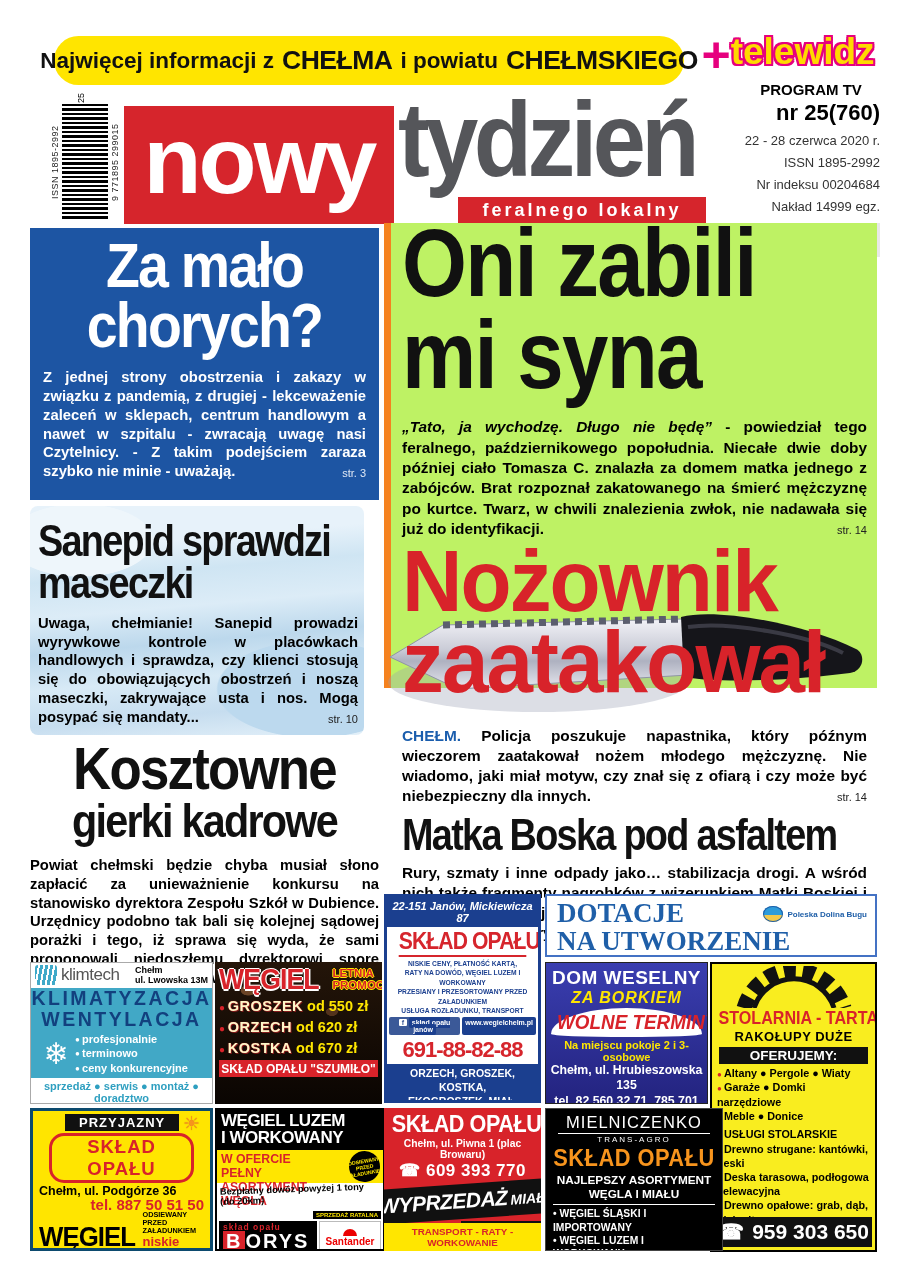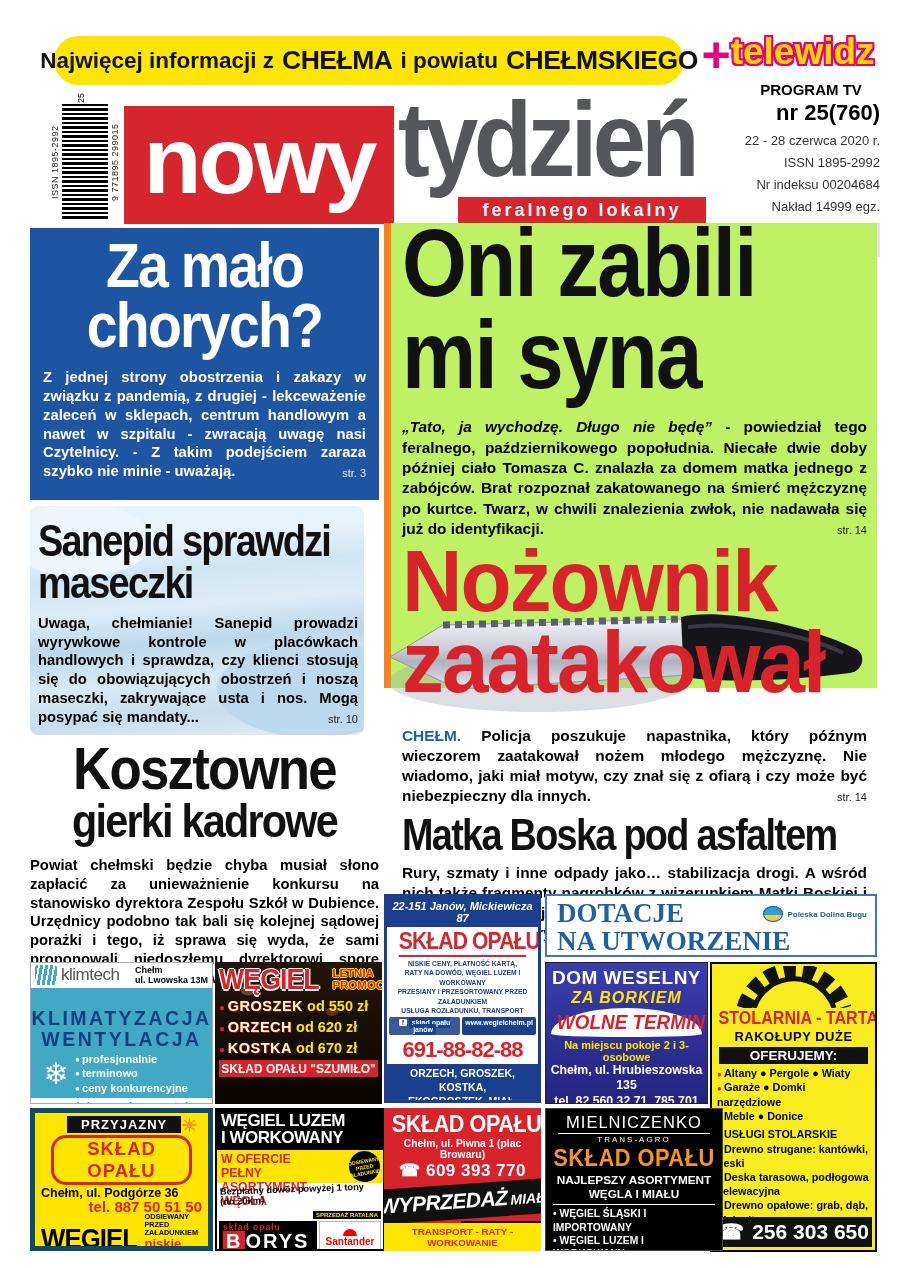--- a/index.html
+++ b/index.html
@@ -96,21 +96,21 @@
   .dot-l { color:#1F5FA8; font-weight:bold; font-size:27px; line-height:1.05; }
   .dot-logo { position:absolute; right:8px; top:10px; display:flex; align-items:center; gap:4px; }
   .dot-circle { width:20px; height:16px; border-radius:50%; background:linear-gradient(180deg,#2D9CDB 55%,#F2C94C 55%); box-shadow:0 0 0 1px #1F5FA8 inset; }
   .dot-lbl { color:#1F5FA8; font-size:8px; font-weight:bold; font-family:"Liberation Sans",sans-serif; }
 
   .klimtech { left:30px; top:962px; width:183px; height:142px; background:#fff; border:1px solid #aaa; display:flex; flex-direction:column; }
   .kt-top { display:flex; align-items:center; gap:4px; padding:2px 4px; height:30px; }
   .kt-mark { width:22px; height:20px; background:#3FA9C9; border-radius:3px; background-image:repeating-linear-gradient(100deg,transparent 0 3px,#fff 3px 5px); }
   .kt-brand { font-size:17px; color:#555; letter-spacing:-.5px; }
   .kt-addr { margin-left:auto; text-align:left; font-size:9px; font-weight:bold; line-height:1.15; }
-  .kt-mid { background:#41A8C6; flex:1; text-align:center; padding-top:20px; }
+  .kt-mid { background:#41A8C6; flex:1; text-align:center; padding-top:0; }
   .kt-t { color:#12407E; font-weight:bold; font-size:19.5px; letter-spacing:2.5px; line-height:1.1; }
   .kt-row { display:flex; align-items:center; padding:1px 2px 2px 6px; }
   .kt-flake { color:#fff; font-size:30px; width:38px; }
   .kt-bullets { list-style:none; text-align:left; color:#fff; font-weight:bold; font-size:11px; line-height:1.35; }
   .kt-bullets li::before { content:"● "; font-size:8px; vertical-align:1px; }
   .kt-serv { background:#fff; color:#2E9FC0; font-weight:bold; font-size:11px; text-align:center; padding:2px 0; }
 
   .szumilo { left:215px; top:962px; width:167px; height:142px; color:#fff;
              background:radial-gradient(18px 12px at 20% 20%,#6b4426 0 40%,transparent 45%),radial-gradient(14px 10px at 70% 35%,#53331c 0 40%,transparent 45%),radial-gradient(16px 11px at 40% 75%,#46291a 0 40%,transparent 45%),linear-gradient(#241509,#0a0502); padding:1px 4px; }
   .sz-head { display:flex; align-items:center; gap:5px; }
@@ -137,21 +137,21 @@
   .st-saw { display:block; margin:2px auto 0; }
   .st-title { color:#D8232A; font-weight:bold; font-size:17.5px; text-align:center; transform:scaleX(.92); white-space:nowrap; }
   .st-sub { font-weight:bold; font-size:13px; text-align:center; letter-spacing:.5px; }
   .st-offer { background:#111; color:#fff; font-weight:bold; font-size:13.5px; text-align:center; margin:3px 7px 2px; padding:1px 0; }
   .st-items { list-style:none; padding:0 5px; font-size:10.8px; font-weight:bold; line-height:1.3; }
   .st-items li::before { content:"● "; color:#D8232A; font-size:8px; }
   .st-items li.gap { margin-top:4px; }
   .st-phone { position:absolute; left:3px; right:3px; bottom:3px; background:#111; color:#fff; font-weight:bold; font-size:21px;
               display:flex; align-items:center; justify-content:center; gap:8px; padding:3px 0; }
 
-  .przyjazny { left:30px; top:1108px; width:183px; height:143px; background:#FFE500; border:5px solid #0c4a6e; padding:2px 6px; }
+  .przyjazny { left:30px; top:1108px; width:183px; height:143px; background:#FFE500; border:3px solid #0c4a6e; padding:2px 6px; }
   .pz-tag { background:#111; color:#fff; font-weight:bold; font-size:13px; letter-spacing:1px; display:inline-block; padding:1px 14px; margin-left:26px; }
   .pz-sun { position:absolute; right:10px; top:1px; color:#F7941D; font-size:19px; text-shadow:0 0 1px #d2691e; }
   .pz-name { border:3px solid #D8232A; border-radius:15px; color:#D8232A; font-weight:bold; font-size:18.5px; letter-spacing:1px; text-align:center; margin:2px 10px 1px; padding:0; }
   .pz-addr { font-weight:bold; font-size:12.5px; }
   .pz-phone { color:#D8232A; font-weight:bold; font-size:15px; text-align:right; margin-top:-2px; }
   .pz-row { display:flex; align-items:center; gap:5px; margin-top:-2px; }
   .pz-wegiel { font-weight:bold; font-size:28px; letter-spacing:-1px; transform:scaleX(.92); transform-origin:0 50%; }
   .pz-notes { line-height:1.1; margin-left:-6px; }
   .pz-note1 { font-size:7.3px; font-weight:bold; }
   .pz-note2 { color:#D8232A; font-weight:bold; font-size:13px; }
@@ -392,21 +392,21 @@
       <li>Altany ● Pergole ● Wiaty</li>
       <li>Garaże ● Domki narzędziowe</li>
       <li>Meble ● Donice</li>
       <li class="gap">USŁUGI STOLARSKIE</li>
       <li>Drewno strugane: kantówki, deski</li>
       <li>Deska tarasowa, podłogowa i elewacyjna</li>
       <li>Drewno opałowe: grab, dąb, olcha itp.</li>
     </ul>
     <div class="st-phone">
         <span>☎</span>
-        <span>256 303 650</span>
+        <span>959 303 650</span>
       </div>
   </div>
 
   <div class="ad przyjazny">
     <div class="pz-tag">PRZYJAZNY</div>
     <span class="pz-sun">☀</span>
     <div class="pz-name">SKŁAD OPAŁU</div>
     <div class="pz-addr">Chełm, ul. Podgórze 36</div>
     <div class="pz-phone">tel. 887 50 51 50</div>
     <div class="pz-row">

